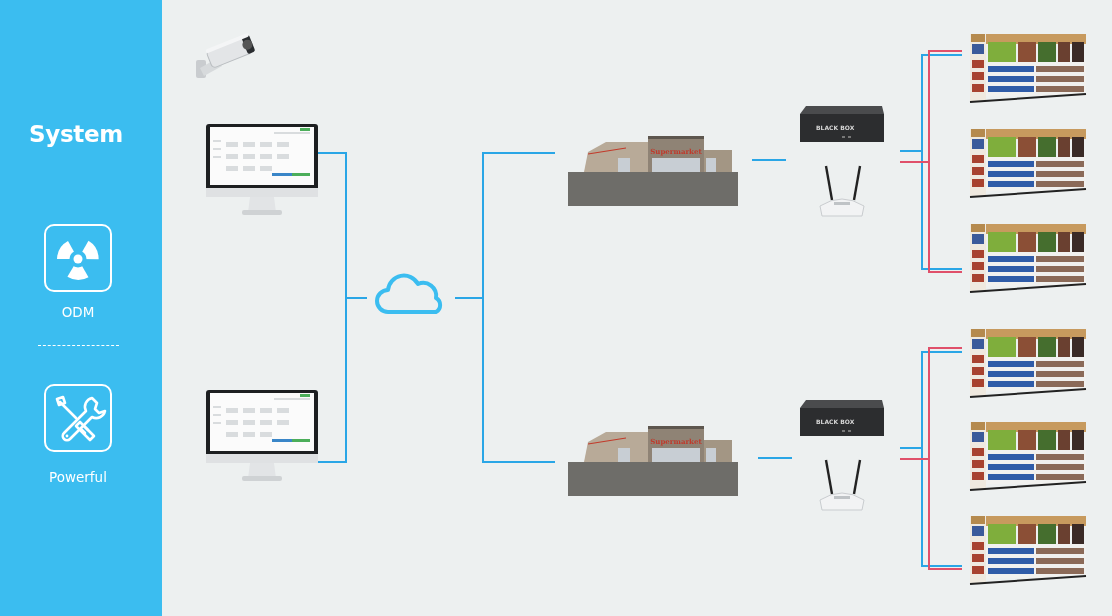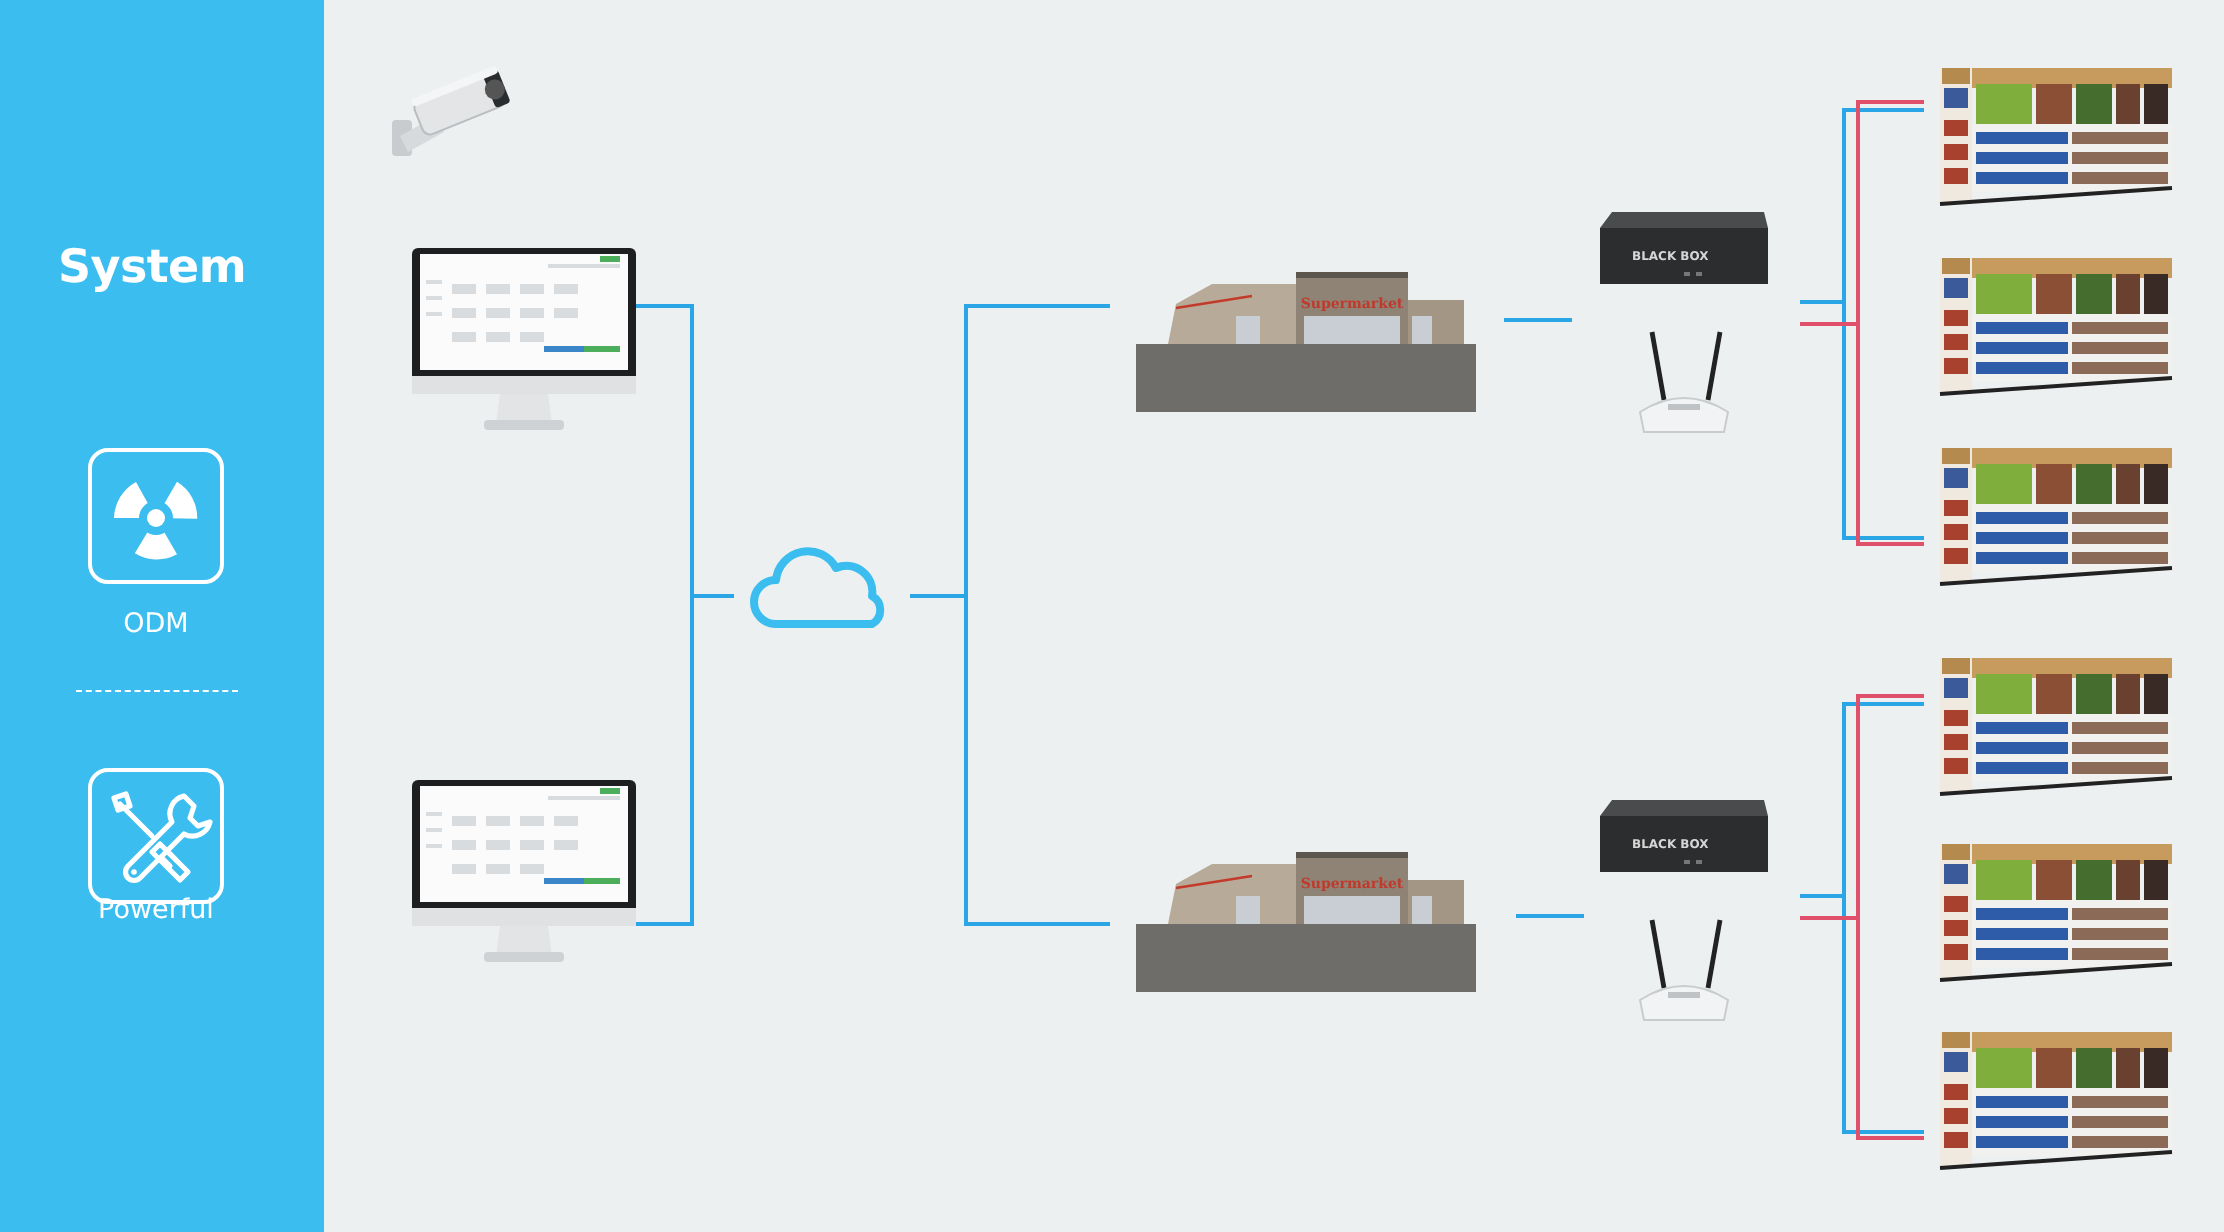--- a/index.html
+++ b/index.html
@@ -49,21 +49,21 @@
         <g fill="none" stroke="#fff" stroke-width="2.6" stroke-linecap="round" stroke-linejoin="round">
           <path d="M14 16 L30 32"></path>
           <path d="M11 13 L17 11 L19 17 L13 19 Z"></path>
           <path d="M34 36 L48 50 L44 54 L30 40 Z"></path>
           <path d="M38 40 L42 44 M35 43 L39 47"></path>
           <path d="M46 12 a9 9 0 0 0 -6 13 L18 47 a4 4 0 1 0 6 6 L46 31 a9 9 0 0 0 13 -6 l-6 2 -4 -4 2 -6 Z"></path>
         </g>
         <circle cx="21" cy="50" r="1.4" fill="#fff"></circle>
       </svg>
     </div>
-    <div class="feat-label" style="top:446px;">
+    <div class="feat-label" style="top:468px;">
       <div>Powerful</div>
     </div>
   </div>
 
   <svg class="wires" viewBox="0 0 1112 616">
     <g stroke="#2aa6e6" stroke-width="2" fill="none">
 
       <path d="M318 153 H346 V462 H318"></path>
       <path d="M346 298 H367"></path>
       <path d="M455 298 H483"></path>

